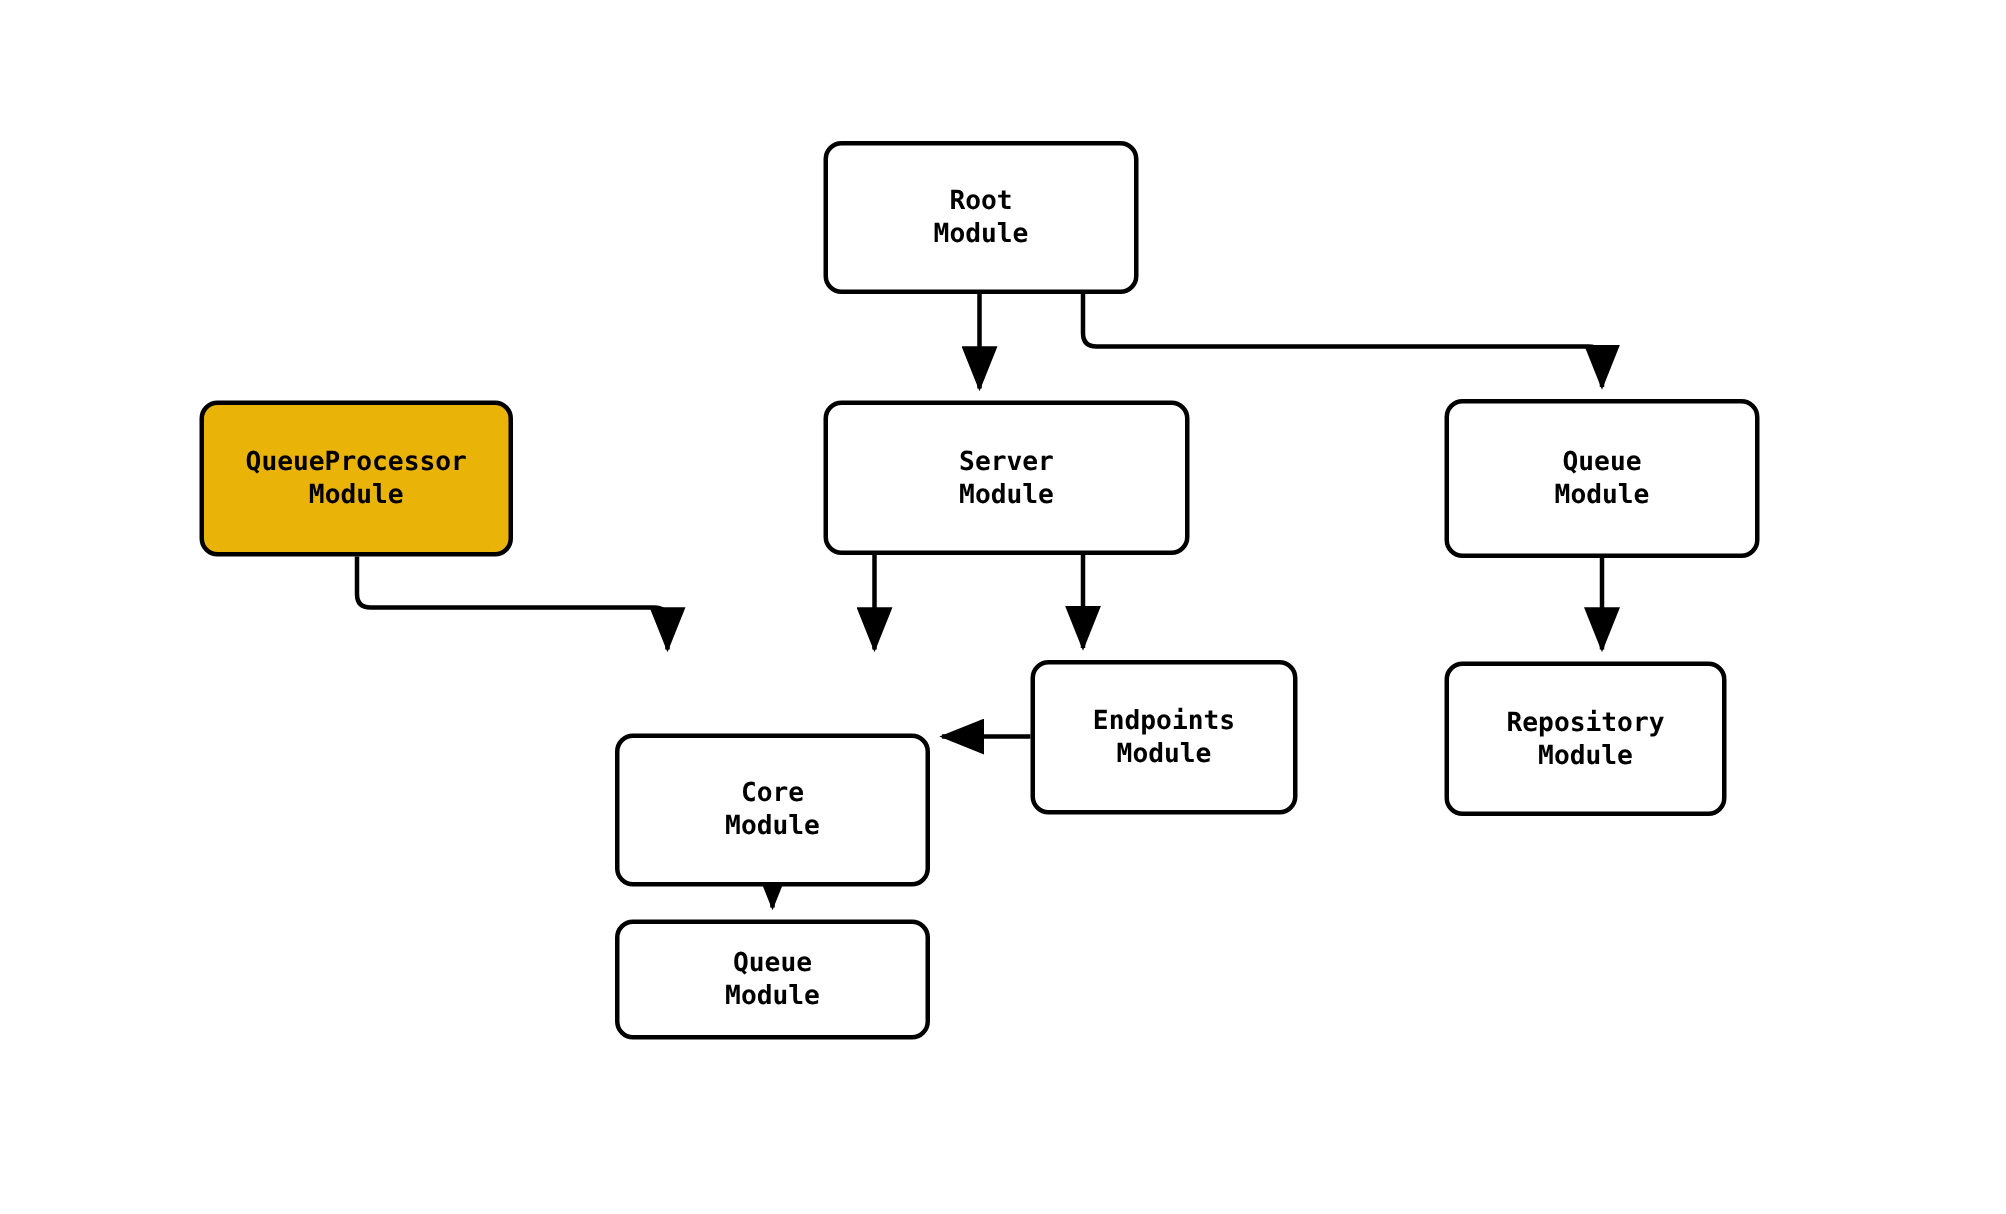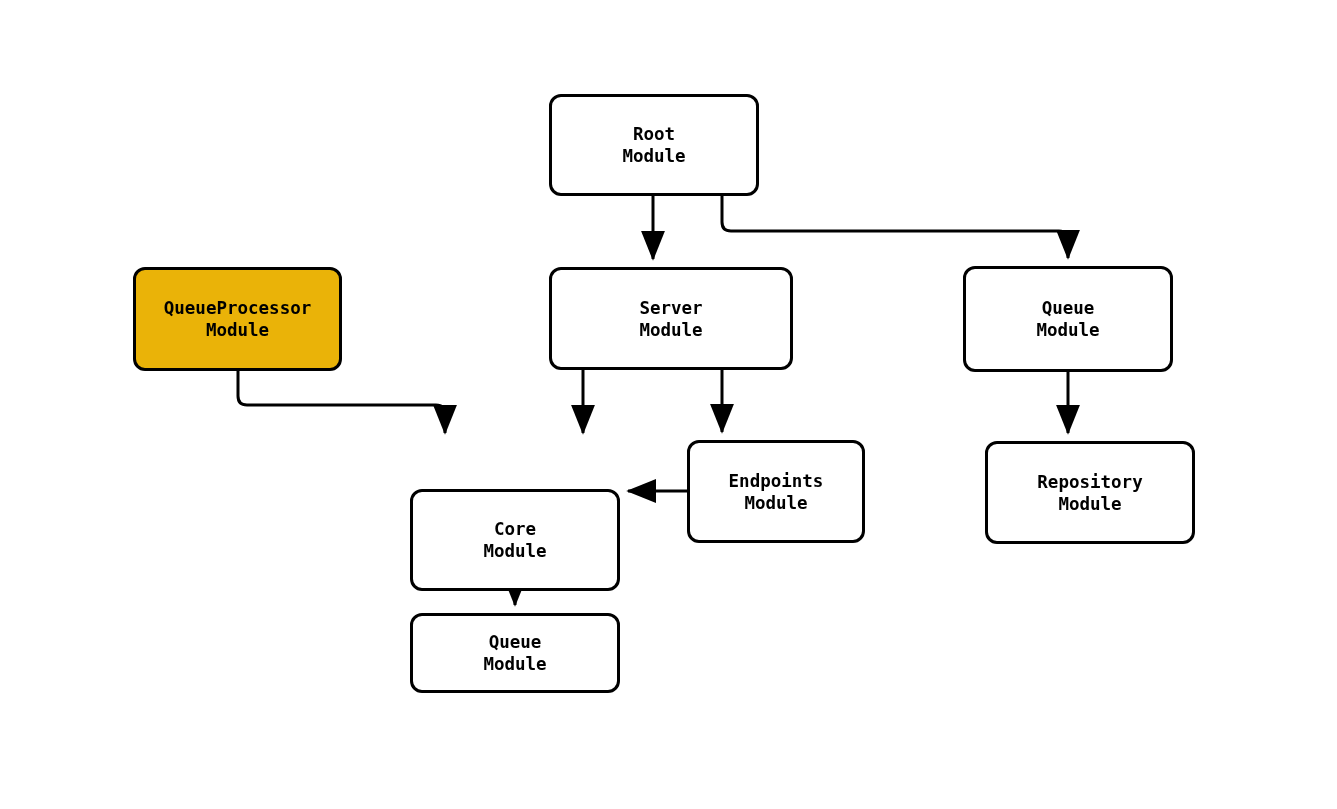--- a/index.html
+++ b/index.html
@@ -99,21 +99,21 @@
   <div class="node-box" style="left: 410px; top: 441px; width: 210px; height: 102px; border-color: rgb(0, 0, 0); background: rgb(255, 255, 255); border-width: 3px; margin-top: 48px;">
     <div class="node-label">Core</div>
     <div class="node-label">Module</div>
   </div>
 
   <div class="node-box" style="left: 687px; top: 440px; width: 178px; height: 103px; border-color: rgb(0, 0, 0); background: rgb(255, 255, 255); border-width: 3px;">
     <div class="node-label">Endpoints</div>
     <div class="node-label">Module</div>
   </div>
 
-  <div class="node-box" style="left: 985px; top: 441px; width: 210px; height: 103px; border-color: rgb(0, 0, 0); background: rgb(255, 255, 255); border-width: 3px;">
+  <div class="node-box" style="left: 963px; top: 441px; width: 188px; height: 103px; border-color: rgb(0, 0, 0); background: rgb(255, 255, 255); border-width: 3px;">
     <div class="node-label">Repository</div>
     <div class="node-label">Module</div>
   </div>
 
   <div class="node-box" style="left: 410px; top: 613px; width: 210px; height: 80px; border-color: rgb(0, 0, 0); background: rgb(255, 255, 255); border-width: 3px;">
     <div class="node-label">Queue</div>
     <div class="node-label">Module</div>
   </div>
 
 </div>

